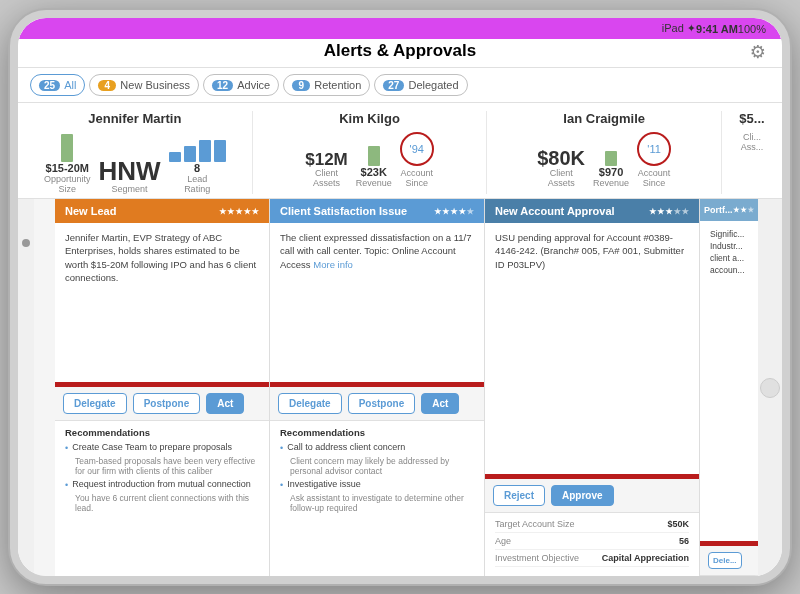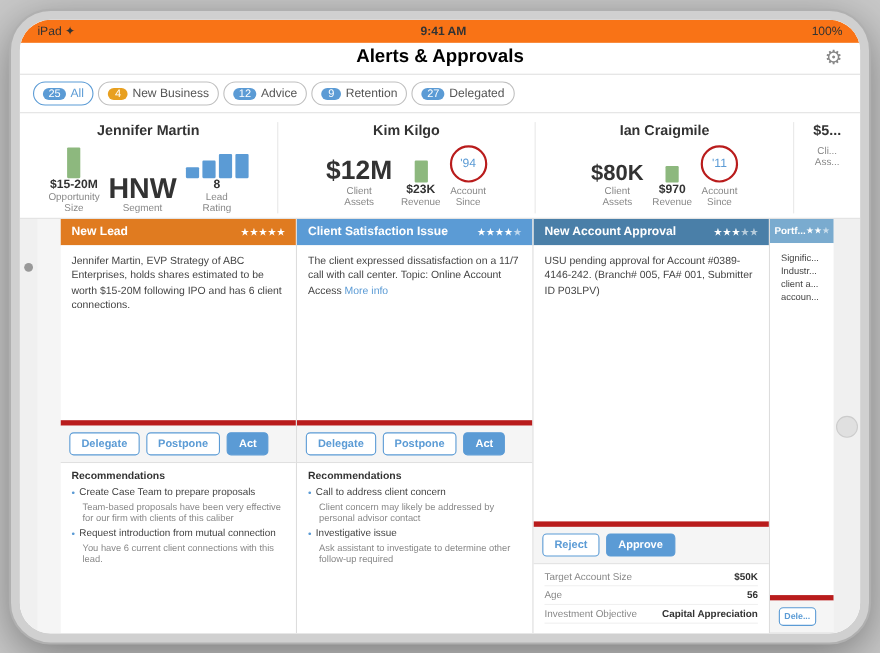--- a/index.html
+++ b/index.html
@@ -26,23 +26,23 @@
     .ipad-screen {
       flex: 1;
       background: #f5f5f5;
       display: flex;
       flex-direction: column;
       overflow: hidden;
       border-radius: 28px;
     }
     
     .status-bar {
-      background: #f97316;
-      display: flex;
-      justify-content: space-between;
+      background: #d946ef;
+      display: flex;
+      justify-content: flex-end;
       align-items: center;
       padding: 4px 16px;
       font-size: 11px;
       color: #333;
     }
     .status-left { font-weight: 500; }
     .status-center { font-weight: 600; }
     .status-right { font-weight: 500; }
     
     .header {
@@ -87,21 +87,21 @@
     .tab-item.active {
       border-color: #5b9bd5;
       color: #5b9bd5;
     }
     .tab-badge {
       background: #5b9bd5;
       color: #fff;
       border-radius: 10px;
       padding: 0px 5px;
       font-size: 10px;
-      font-weight: 400;
+      font-weight: 700;
       min-width: 18px;
       text-align: center;
     }
     .tab-item.active .tab-badge {
       background: #5b9bd5;
     }
     .tab-item:nth-child(2) .tab-badge { background: #e8a020; }
     .tab-item:nth-child(3) .tab-badge { background: #5b9bd5; }
     .tab-item:nth-child(4) .tab-badge { background: #5b9bd5; }
     .tab-item:nth-child(5) .tab-badge { background: #5b9bd5; }
@@ -407,21 +407,21 @@
               <div>Lead</div>
               <div>Rating</div>
             </div>
           </div>
         </div>
 
         <div class="client-card">
           <div class="client-name">Kim Kilgo</div>
           <div class="client-stats">
             <div class="stat-item">
-              <div class="big-stat" style="font-size:24px;">$12M</div>
+              <div class="big-stat" style="font-size:17px;">$12M</div>
               <div>Client</div>
               <div>Assets</div>
             </div>
             <div class="stat-item">
               <div class="stat-bar-container">
                 <div class="stat-bar" style="height:20px;"></div>
               </div>
               <div class="stat-value">$23K</div>
               <div>Revenue</div>
             </div>

